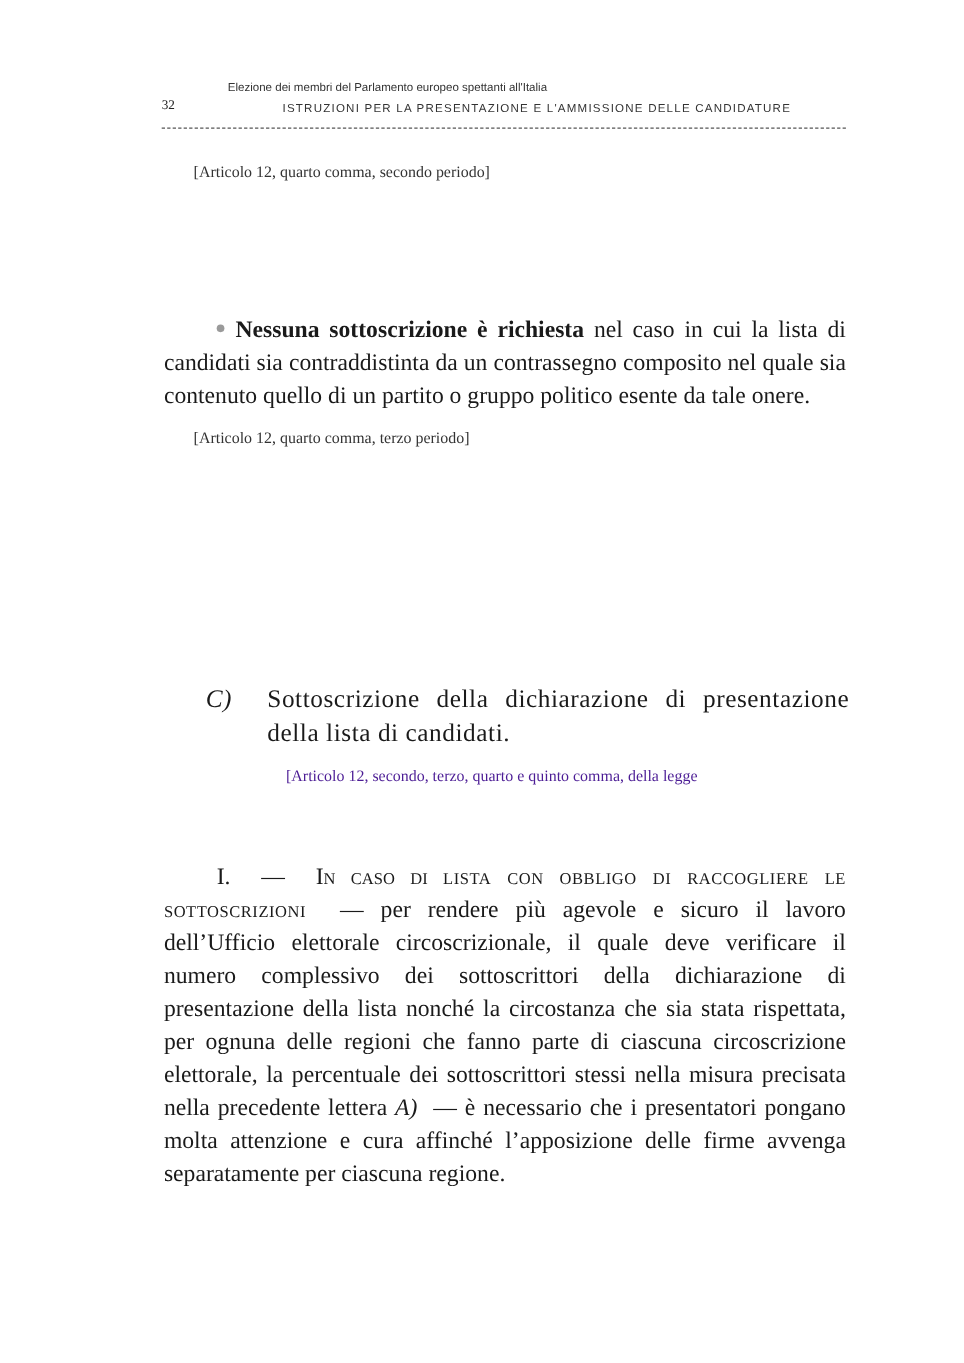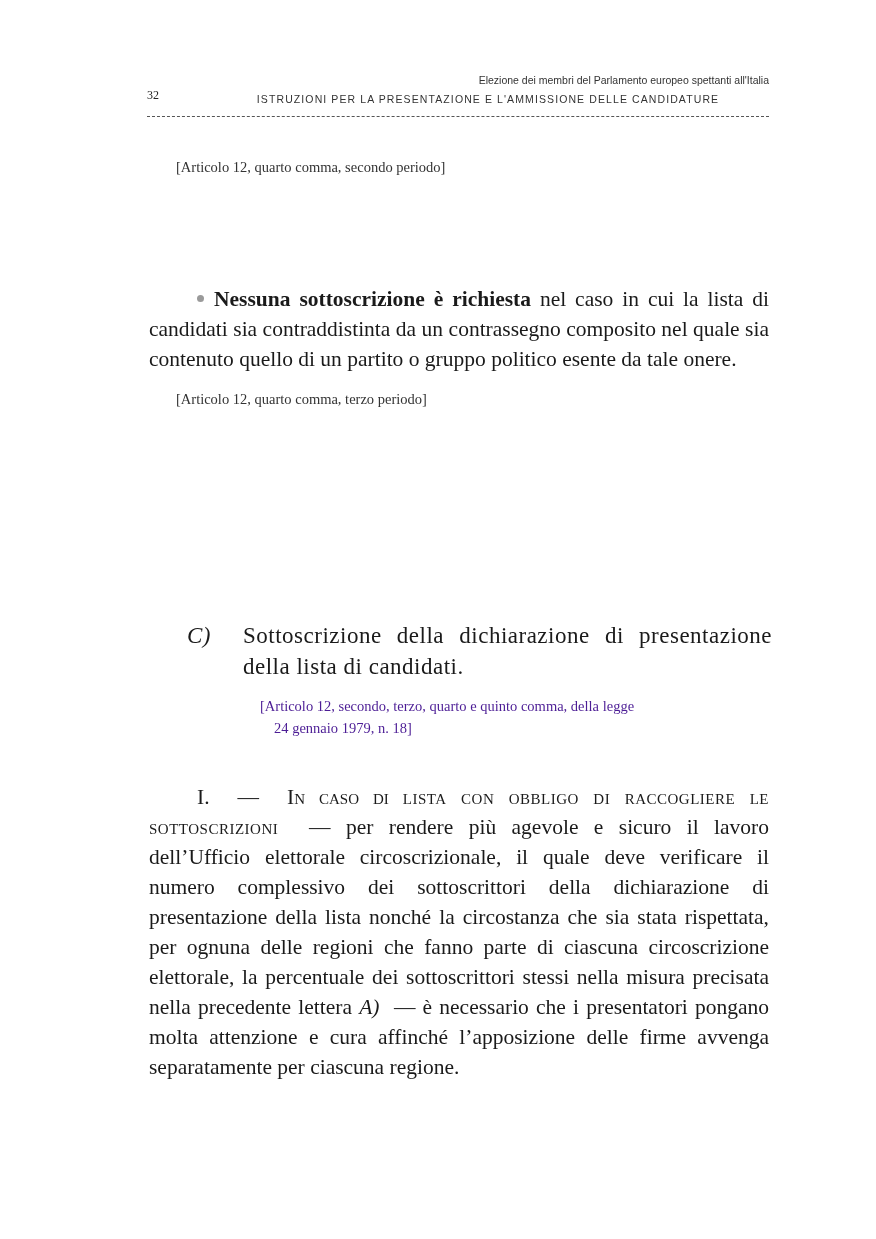--- a/index.html
+++ b/index.html
@@ -2,21 +2,21 @@
 <html><head>
 <meta charset="utf-8">
 <style>
   html, body { margin: 0; padding: 0; background: #ffffff; }
   body { width: 876px; height: 1239px; position: relative; overflow: hidden;
          font-family: "DejaVu Serif", "Liberation Serif", serif; color: #1a1a1a; }
   .page { position: absolute; left: 0; top: 0; width: 876px; height: 1239px; }
 
   .header { position: absolute; left: 147px; top: 70px; width: 622px; height: 44px; }
   .header .page-num { position: absolute; left: 0; top: 18px; font-size: 12px; color: #222; font-family: "Liberation Serif", serif; }
-  .header .line1 { position: absolute; left: 60px; right: 0; top: 4px; text-align: right; font-size: 10.5px; font-family: "Liberation Sans", sans-serif; color: #333; }
+  .header .line1 { position: absolute; left: 60px; right: 0; top: 4px; text-align: left; font-size: 10.5px; font-family: "Liberation Sans", sans-serif; color: #333; }
   .header .line2 { position: absolute; left: 60px; right: 0; top: 23px; text-align: center; font-size: 10.5px; letter-spacing: 1.1px; font-family: "Liberation Sans", sans-serif; color: #333; }
   .header-rule { position: absolute; left: 147px; top: 116px; width: 622px; height: 0; border-top: 1.5px dashed #555; }
 
   .body-text { position: absolute; left: 149px; width: 620px;
                font-family: "Liberation Serif", serif; font-size: 21.5px; line-height: 30px;
                text-align: justify; color: #1a1a1a; }
   .body-text p { margin: 0; }
   .indent { text-indent: 48px; }
   .cite { font-family: "Liberation Serif", serif; font-size: 14.5px; color: #333; line-height: 22px; }
 
@@ -39,35 +39,34 @@
 <div class="page">
 
   <div class="header">
     <span class="page-num">32</span>
     <div class="line1">Elezione dei membri del Parlamento europeo spettanti all'Italia</div>
     <div class="line2">ISTRUZIONI PER LA PRESENTAZIONE E L'AMMISSIONE DELLE CANDIDATURE</div>
   </div>
   <div class="header-rule"></div>
 
   <div class="body-text" style="top:140px;">
-    <p class="cite" style="padding-left:27px; margin-top:16px;">[Articolo 12, quarto comma, secondo periodo]</p>
+    <p class="cite" style="padding-left:27px; margin-top:6px;">[Articolo 12, quarto comma, secondo periodo]</p>
   </div>
 
   <div class="body-text" style="top:284px;">
     <p class="indent"><span class="bullet"></span><b>Nessuna sottoscrizione è richiesta</b><span> nel caso in cui la lista di candidati sia contraddistinta da un contrassegno composito nel quale sia contenuto quello di un partito o gruppo politico esente da tale onere.</span></p>
     <p class="cite" style="padding-left:27px; margin-top:14px;">[Articolo 12, quarto comma, terzo periodo]</p>
   </div>
 
 
   <div class="section-heading">
     <span class="letter">C)</span>
     <span class="title">Sottoscrizione della dichiarazione di presentazione della lista di candidati.</span>
   </div>
   <div class="section-cite">
     <span>[Articolo 12, secondo, terzo, quarto e quinto comma, della legge</span>
-    <span class="l2">24 gennaio 1979, n. 18]</span>
   </div>
 
   <div class="body-text" style="top:782px;">
     <p class="indent"><span>I.</span>&nbsp; <span>—</span>&nbsp; <span class="sc">In caso di </span><span class="sc-bold sc">lista con obbligo di raccogliere le sottoscrizioni</span>&nbsp; <span>—</span><span> per rendere più agevole e sicuro il lavoro dell’Ufficio elettorale circoscrizionale, il quale deve verificare il numero complessivo dei sottoscrittori della dichiarazione di presentazione della lista nonché la circostanza che sia stata rispettata, per ognuna delle regioni che fanno parte di ciascuna circoscrizione elettorale, la percentuale dei sottoscrittori stessi nella misura precisata nella precedente lettera </span><i>A)</i>&nbsp; <span>—</span><span> è necessario che i presentatori pongano molta attenzione e cura affinché l’apposizione delle firme avvenga separatamente per ciascuna regione.</span></p>
   </div>
 
 </div>
 
 </body></html>

